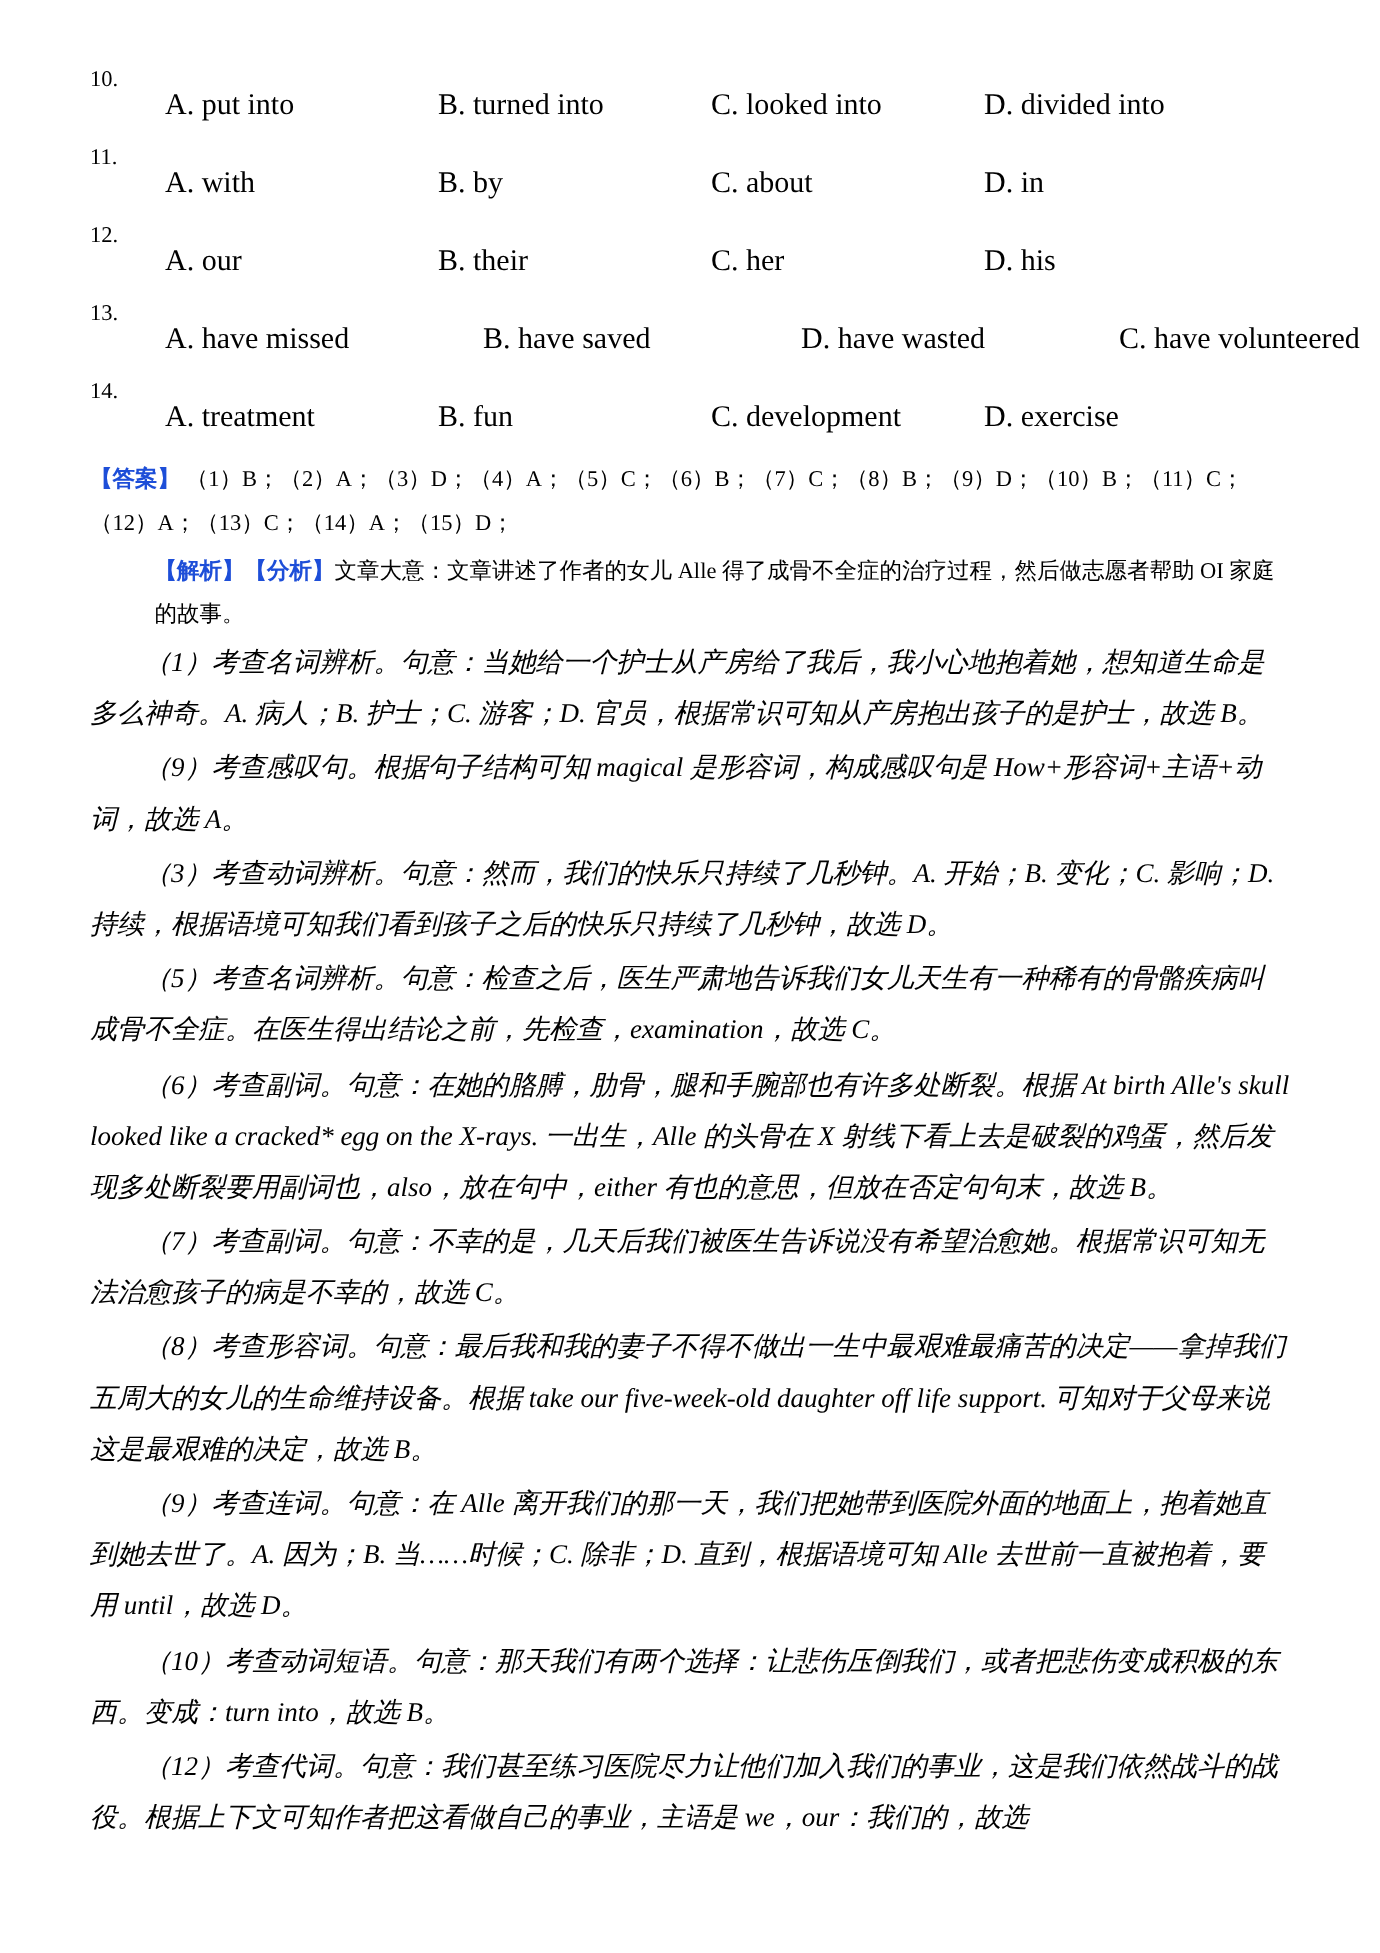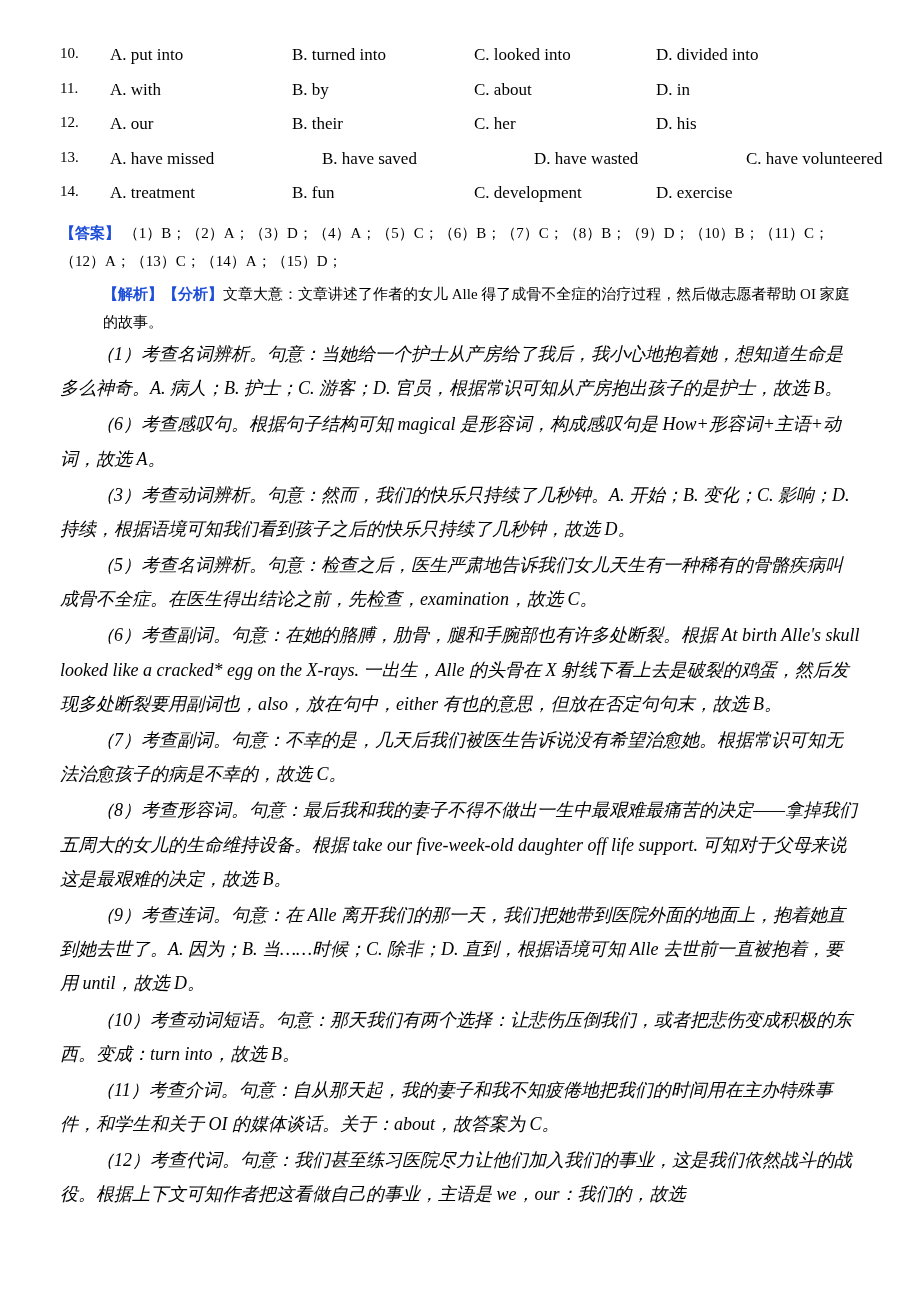--- a/index.html
+++ b/index.html
@@ -22,21 +22,22 @@
       flex-wrap: nowrap;
       margin-bottom: 4px;
       gap: 12px;
     }
     .q-num {
       min-width: 38px;
       font-size: 15px;
     }
     .q-option {
       min-width: 170px;
-      font-size: 17px;
+      font-size: 20px;
+      margin-top: 12px;
     }
     .q-option-wide {
       min-width: 200px;
     }
     .answer-block {
       margin-top: 10px;
       margin-bottom: 4px;
       font-size: 15px;
       line-height: 1.9;
     }
@@ -117,23 +118,22 @@
   <span class="bracket answer-label">【答案】</span>
   <span>（1）B；（2）A；（3）D；（4）A；（5）C；（6）B；（7）C；（8）B；（9）D；（10）B；（11）C；（12）A；（13）C；（14）A；（15）D；</span>
 </div>
 
 <div class="analysis-block">
   <span class="bracket analysis-label">【解析】</span><span class="bracket analysis-label">【分析】</span><span>文章大意：文章讲述了作者的女儿 Alle 得了成骨不全症的治疗过程，然后做志愿者帮助 OI 家庭的故事。</span>
 </div>
 
 <div>
   <p class="paragraph">（1）考查名词辨析。句意：当她给一个护士从产房给了我后，我小心地抱着她，想知道生命是多么神奇。A. 病人；B. 护士；C. 游客；D. 官员，根据常识可知从产房抱出孩子的是护士，故选 B。</p>
-  <p class="paragraph">（6）考查感叹句。根据句子结构可知 magical 是形容词，构成感叹句是 How+形容词+主语+动词，故选 A。</p>
+  <p class="paragraph">（9）考查感叹句。根据句子结构可知 magical 是形容词，构成感叹句是 How+形容词+主语+动词，故选 A。</p>
   <p class="paragraph">（3）考查动词辨析。句意：然而，我们的快乐只持续了几秒钟。A. 开始；B. 变化；C. 影响；D. 持续，根据语境可知我们看到孩子之后的快乐只持续了几秒钟，故选 D。</p>
   <p class="paragraph">（5）考查名词辨析。句意：检查之后，医生严肃地告诉我们女儿天生有一种稀有的骨骼疾病叫成骨不全症。在医生得出结论之前，先检查，examination，故选 C。</p>
   <p class="paragraph">（6）考查副词。句意：在她的胳膊，肋骨，腿和手腕部也有许多处断裂。根据 At birth Alle's skull looked like a cracked* egg on the X-rays. 一出生，Alle 的头骨在 X 射线下看上去是破裂的鸡蛋，然后发现多处断裂要用副词也，also，放在句中，either 有也的意思，但放在否定句句末，故选 B。</p>
   <p class="paragraph">（7）考查副词。句意：不幸的是，几天后我们被医生告诉说没有希望治愈她。根据常识可知无法治愈孩子的病是不幸的，故选 C。</p>
   <p class="paragraph">（8）考查形容词。句意：最后我和我的妻子不得不做出一生中最艰难最痛苦的决定——拿掉我们五周大的女儿的生命维持设备。根据 take our five-week-old daughter off life support. 可知对于父母来说这是最艰难的决定，故选 B。</p>
   <p class="paragraph">（9）考查连词。句意：在 Alle 离开我们的那一天，我们把她带到医院外面的地面上，抱着她直到她去世了。A. 因为；B. 当……时候；C. 除非；D. 直到，根据语境可知 Alle 去世前一直被抱着，要用 until，故选 D。</p>
   <p class="paragraph">（10）考查动词短语。句意：那天我们有两个选择：让悲伤压倒我们，或者把悲伤变成积极的东西。变成：turn into，故选 B。</p>
-  <p class="paragraph">（11）考查介词。句意：自从那天起，我的妻子和我不知疲倦地把我们的时间用在主办特殊事件，和学生和关于 OI 的媒体谈话。关于：about，故答案为 C。</p>
   <p class="paragraph">（12）考查代词。句意：我们甚至练习医院尽力让他们加入我们的事业，这是我们依然战斗的战役。根据上下文可知作者把这看做自己的事业，主语是 we，our：我们的，故选</p>
 </div>
 
 </body></html>

